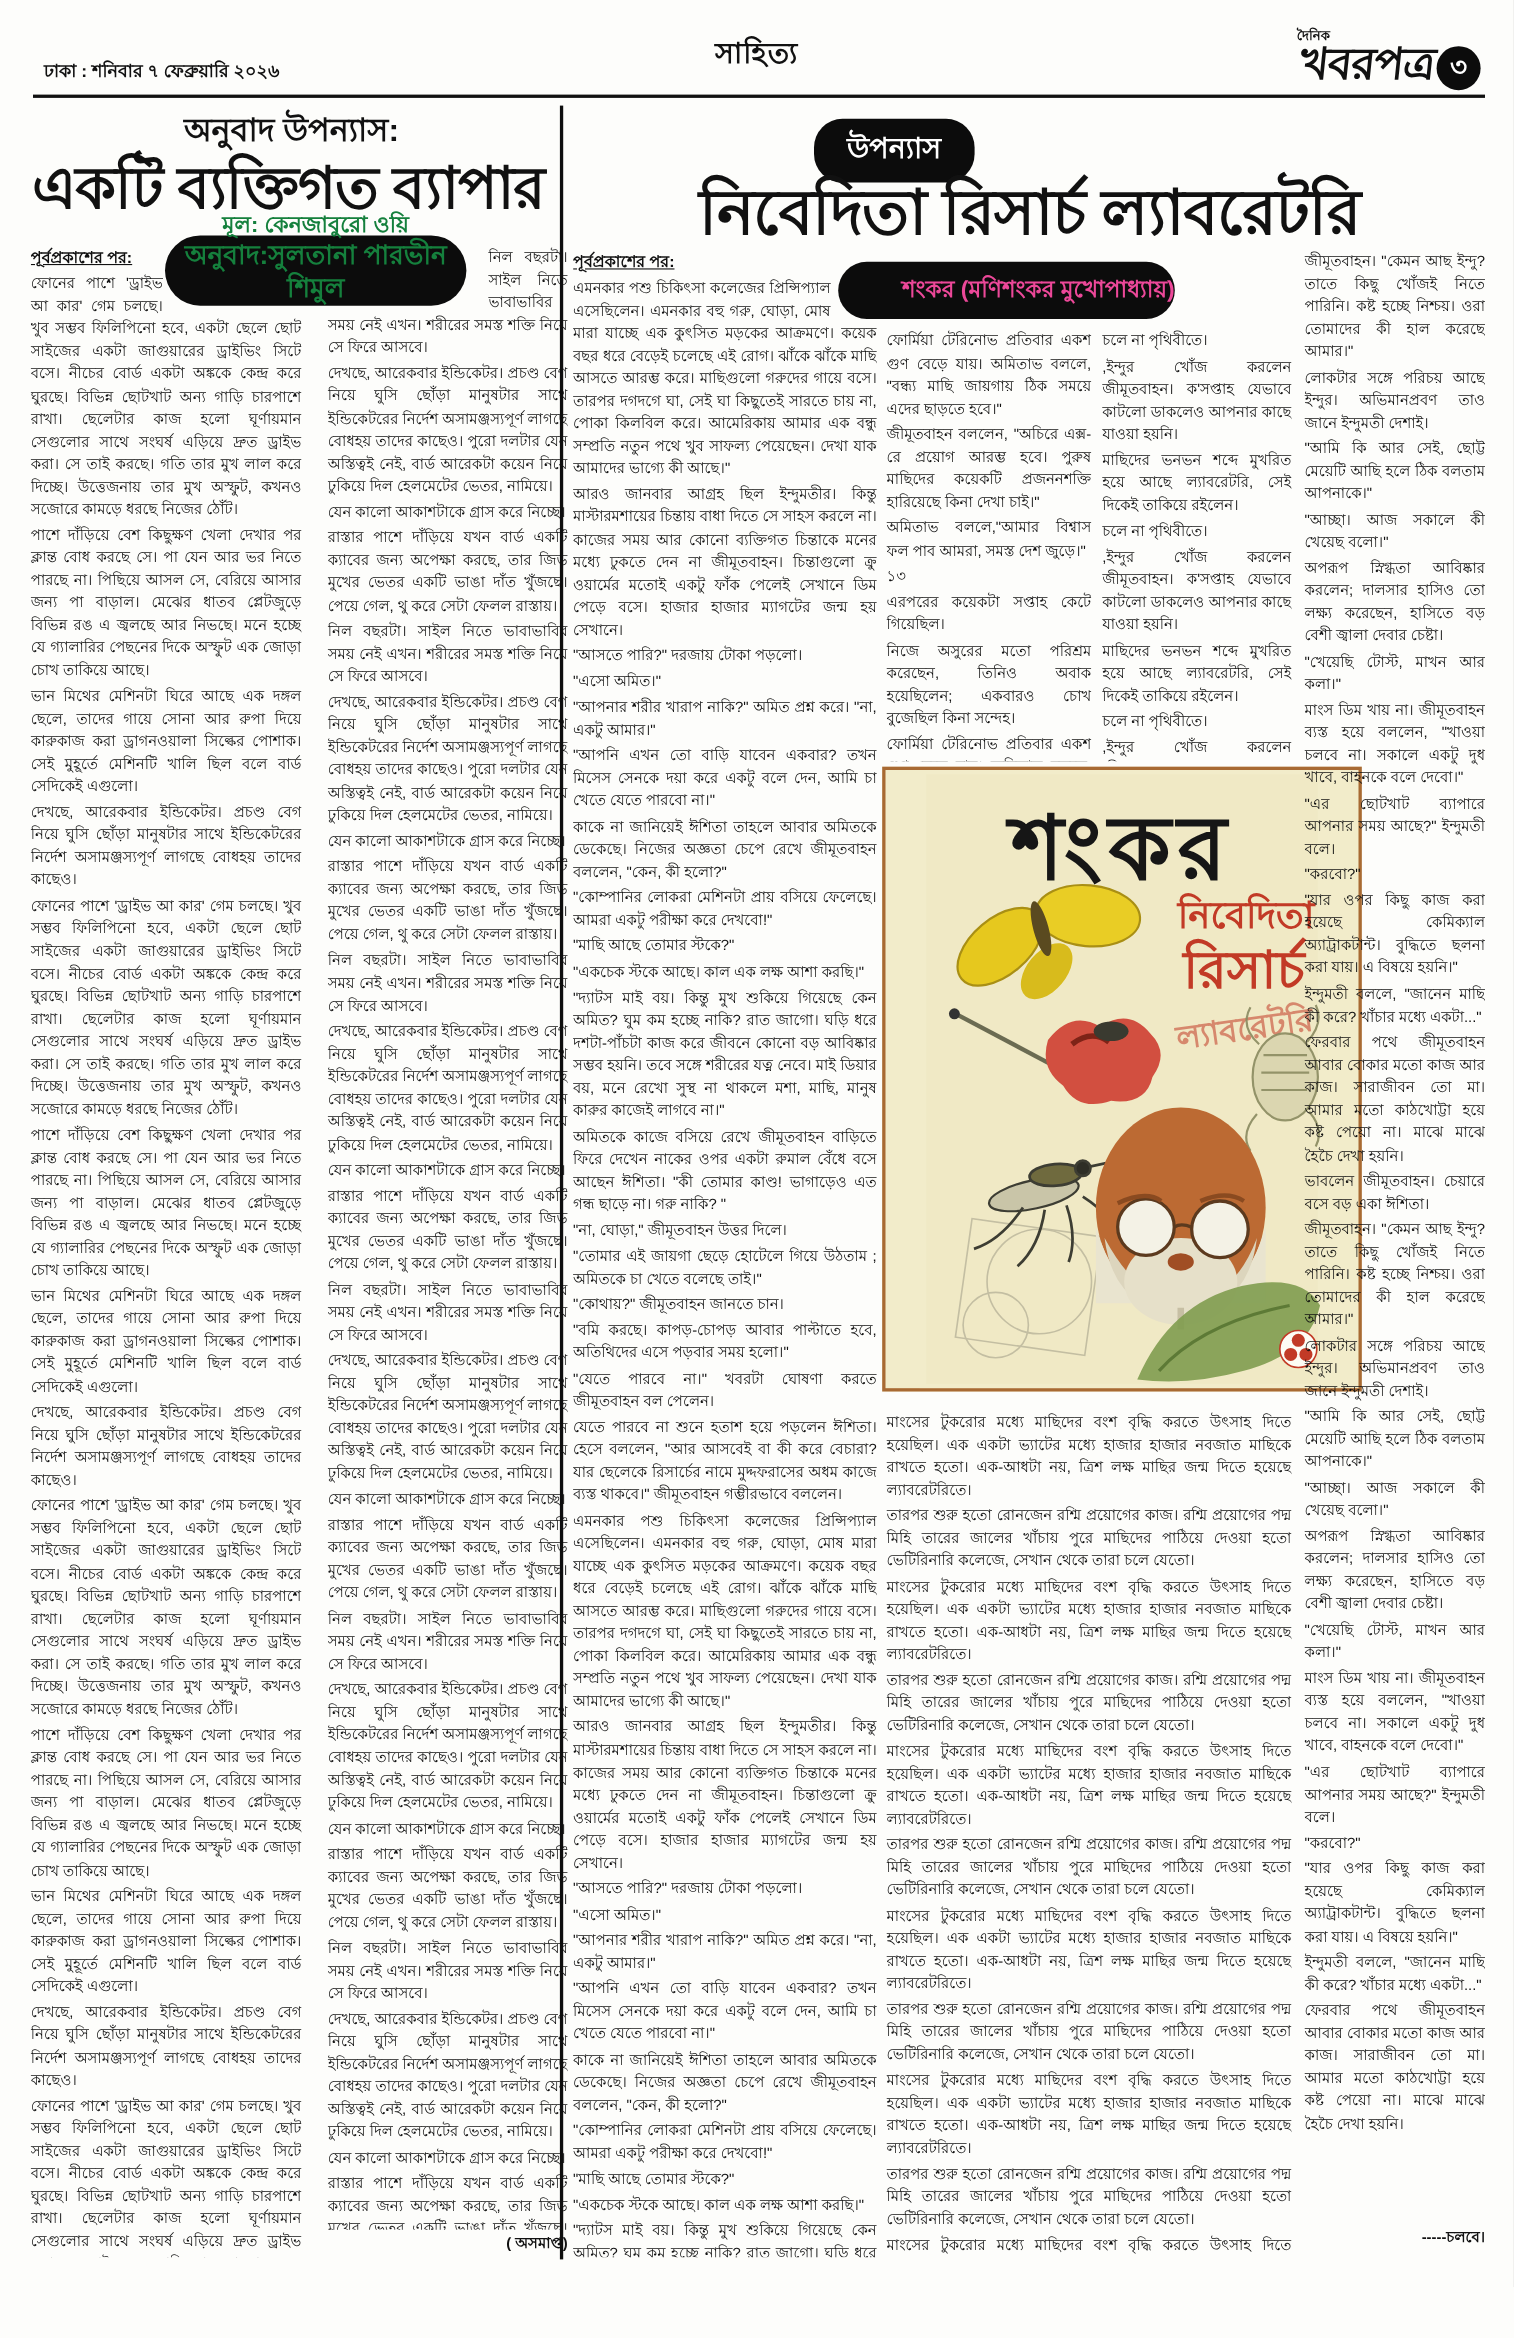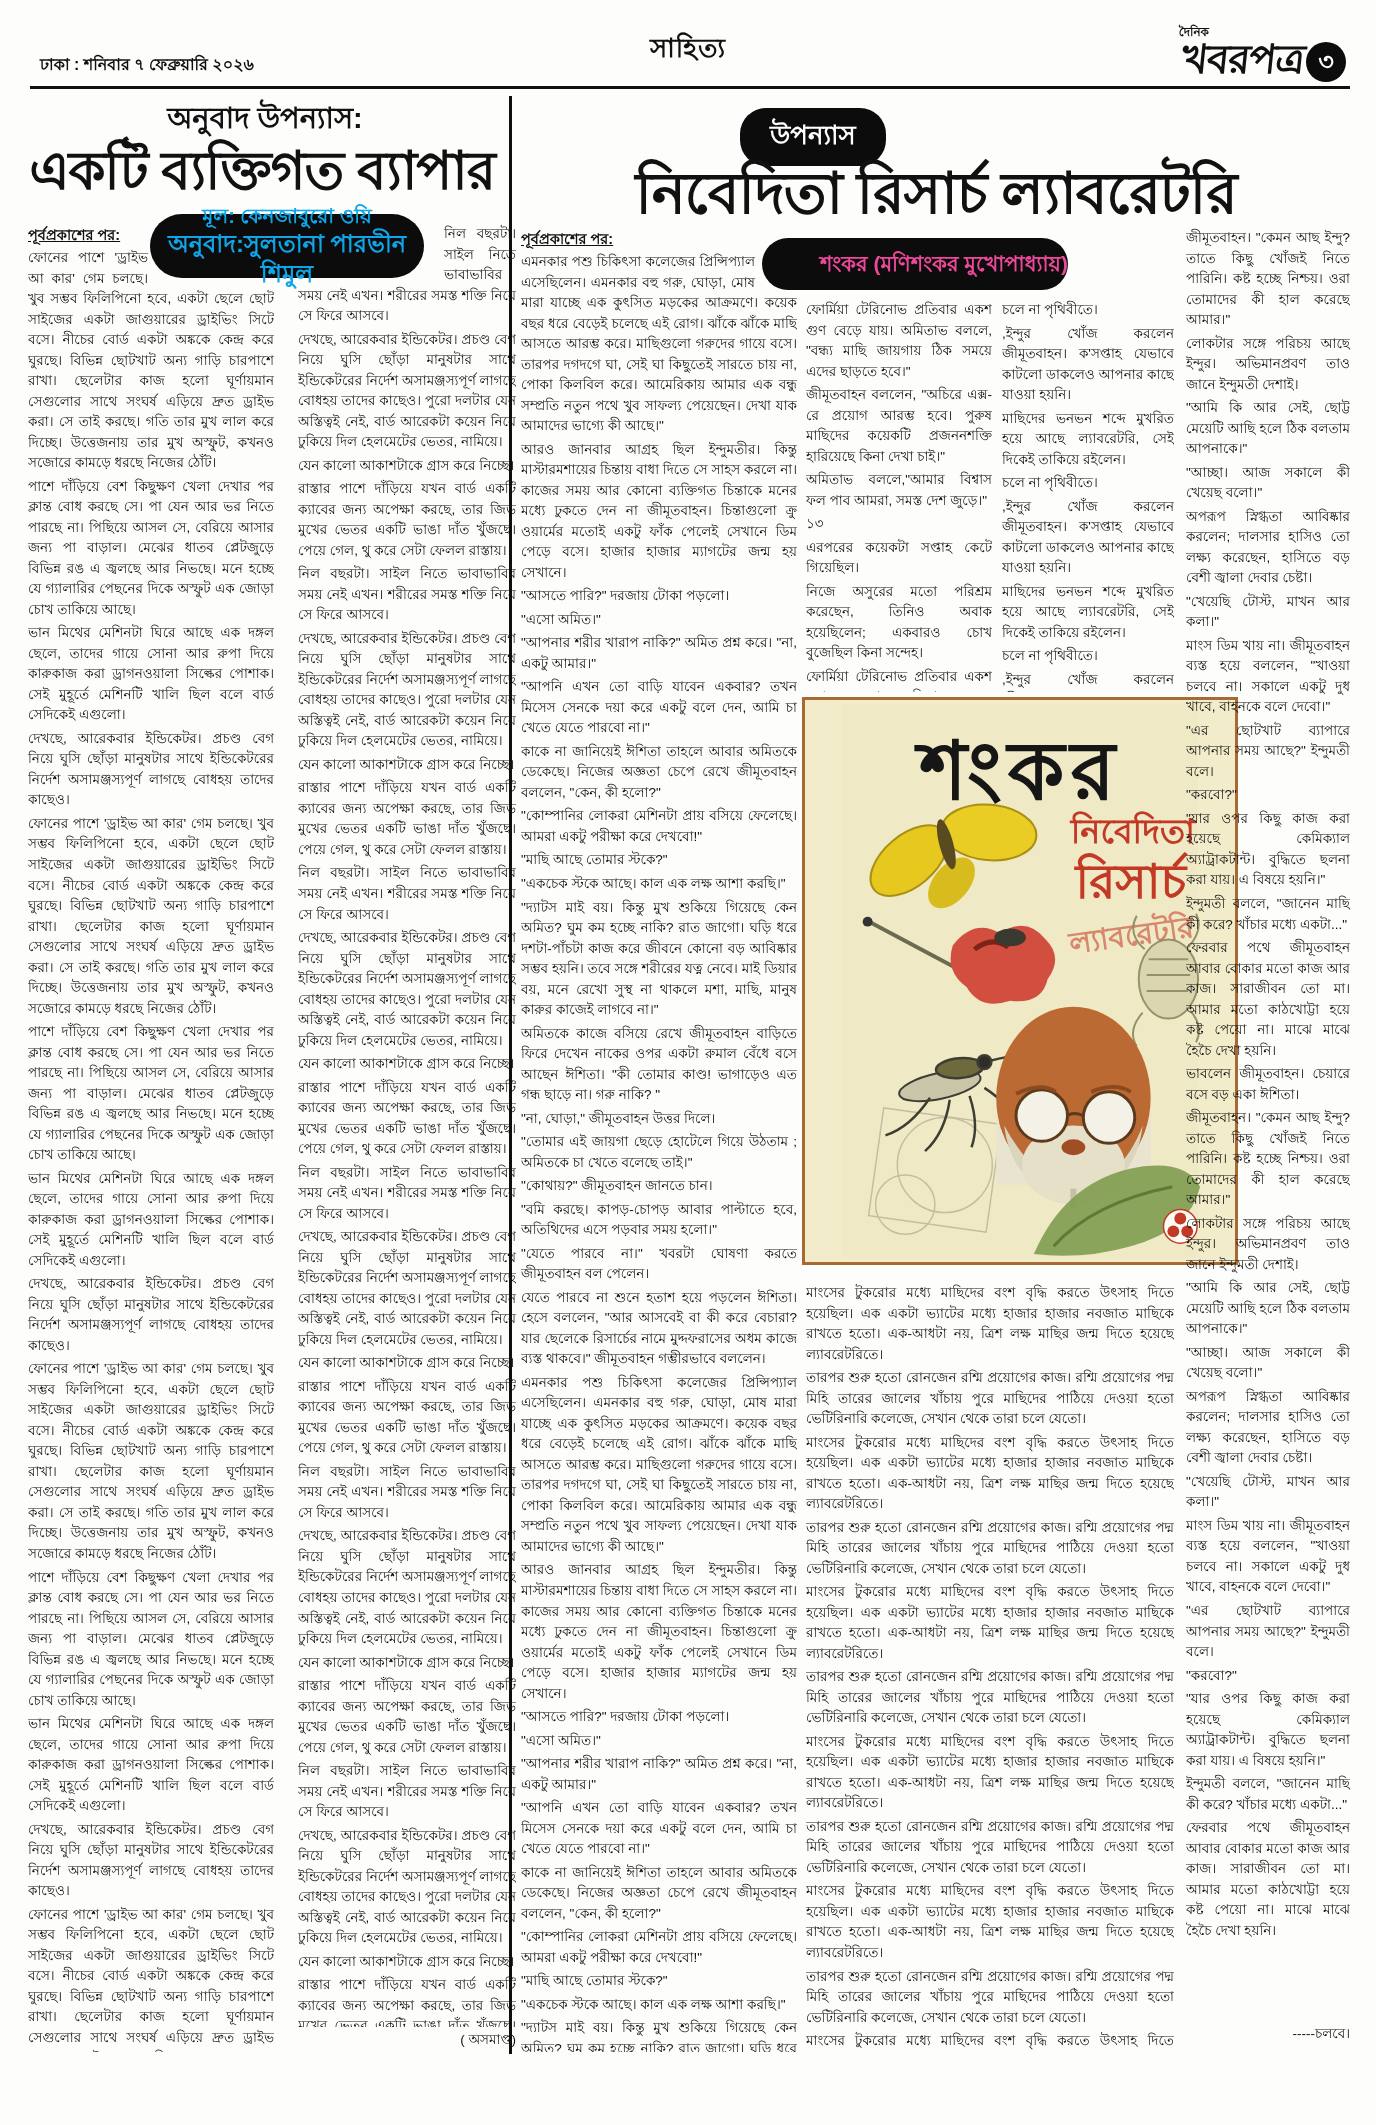--- a/index.html
+++ b/index.html
@@ -14,38 +14,38 @@
   .masthead .m-main{display:inline-block;font-size:40px;font-weight:800;transform:skewX(-6deg);letter-spacing:-1px;}
   .page-circle{position:absolute;right:30px;top:42px;width:40px;height:40px;border-radius:50%;
                background:#0c0c0c;color:#fff;font-size:24px;font-weight:800;text-align:center;line-height:40px;}
   .header-rule{position:absolute;left:30px;right:26px;top:86px;height:3px;background:#111;}
   .article-divider{position:absolute;left:509px;top:96px;width:3px;height:1958px;background:#0e0e0e;}
   
   .l-kicker{position:absolute;left:28px;width:474px;top:95px;text-align:center;font-size:29px;font-weight:800;}
   .l-title{position:absolute;left:12px;width:500px;top:130px;text-align:center;font-size:53px;font-weight:800;
            letter-spacing:-1px;white-space:nowrap;}
   .l-byline{position:absolute;left:150px;top:214px;width:274px;height:64px;background:#0c0c0c;border-radius:32px;
-            color:#0ea5e9;display:flex;flex-direction:column;justify-content:center;text-align:center;}
+            color:#15803d;display:flex;flex-direction:column;justify-content:flex-end;text-align:center;}
   .l-byline .b1{font-size:20px;font-weight:800;line-height:1.25;}
   .l-byline .b2{font-size:24px;font-weight:800;line-height:1.25;}
   
   .r-kicker{position:absolute;left:740px;top:108px;background:#0c0c0c;color:#fff;border-radius:26px;
             padding:7px 30px;font-size:26px;font-weight:800;}
   .r-title{position:absolute;left:520px;width:832px;top:150px;text-align:center;font-size:57px;font-weight:800;
            letter-spacing:-1px;white-space:nowrap;}
   .r-byline{position:absolute;left:762px;top:238px;width:306px;height:52px;background:#0c0c0c;border-radius:26px;
             color:#ec4899;font-size:21px;font-weight:800;text-align:right;line-height:52px;}
   
   .col{position:absolute;display:flex;flex-direction:column;}
   .fill{flex:1 1 auto;overflow:hidden;text-align:justify;font-size:13.5px;line-height:1.52;}
   .fill p{margin:0 0 3px 0;}
   .lead{font-weight:800;text-decoration:underline;font-size:14.5px;margin-bottom:2px;}
   .spacer-r{float:right;}
   .spacer-l{float:left;}
-  .col-ending{flex:0 0 auto;text-align:right;font-size:13.5px;font-weight:400;padding-top:2px;}
+  .col-ending{flex:0 0 auto;text-align:right;font-size:13.5px;font-weight:700;padding-top:2px;}
   .colL1{left:28px;top:224px;width:246px;height:1828px;}
   .colL2{left:298px;top:224px;width:218px;height:1828px;}
   .colR1{left:521px;top:228px;width:276px;height:1824px;}
   .colR2t{left:806px;top:300px;width:186px;height:392px;}
   .colR3t{left:1002px;top:300px;width:172px;height:392px;}
   .colRwide{left:806px;top:1283px;width:368px;height:769px;}
   .colR4{left:1186px;top:228px;width:164px;height:1818px;}
   
   .book-cover{position:absolute;left:802px;top:697px;width:436px;height:568px;
               border:3px solid #a86a33;background:#f2ecca;box-sizing:border-box;}

